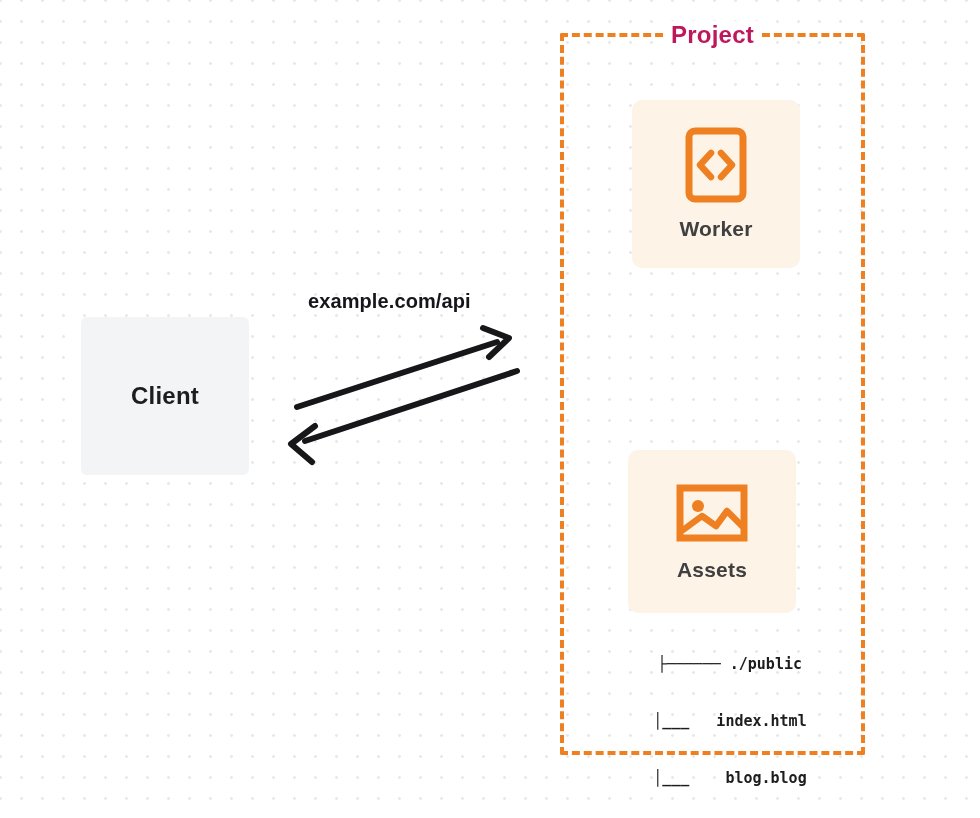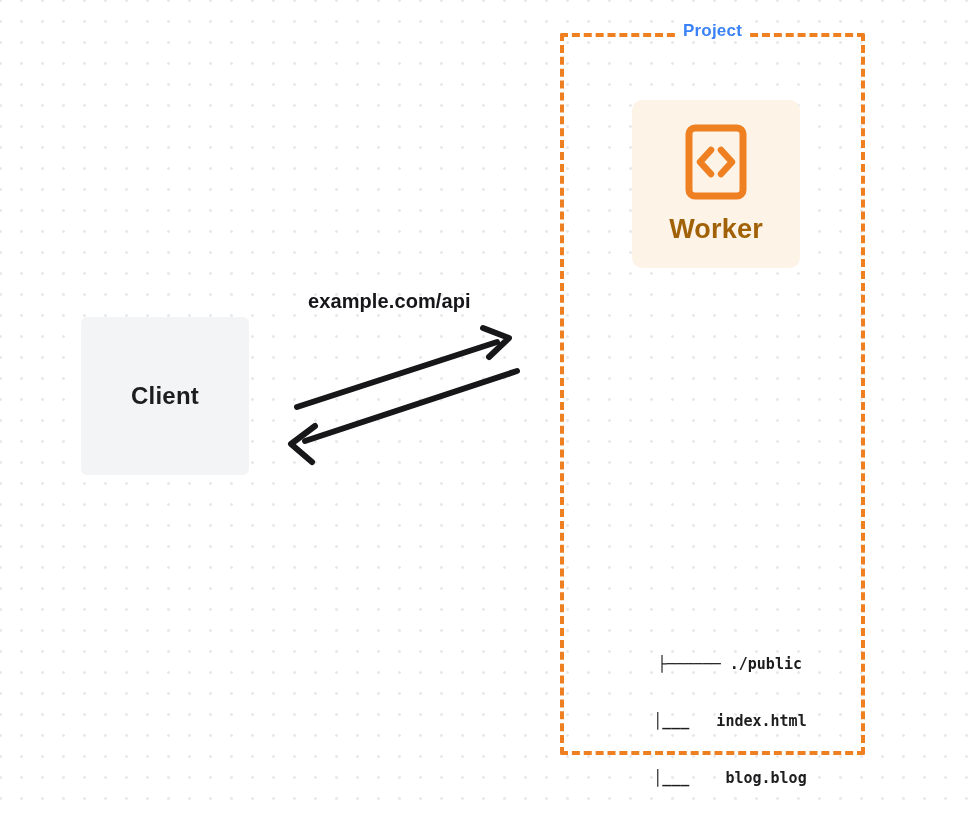--- a/index.html
+++ b/index.html
@@ -55,22 +55,22 @@
     box-sizing: border-box;
     border-radius: 2px;
   }
   .project-title {
     position: absolute;
     left: 50%;
     top: -16px;
     transform: translateX(-50%);
     background: #ffffff;
     padding: 0 6px;
-    color: #3b82f6;
-    font-size: 17px;
+    color: #be185d;
+    font-size: 24px;
     font-weight: bold;
     letter-spacing: 0.2px;
     white-space: nowrap;
   }
 
   
   .card {
     position: absolute;
     width: 168px;
     background: #fdf3e7;
@@ -88,23 +88,23 @@
   .card-assets {
     left: 628px;
     top: 450px;
     height: 163px;
   }
   .card-icon {
     display: block;
     margin-bottom: 14px;
   }
   .card-label {
-    font-size: 27px;
-    font-weight: bold;
-    color: #a16207;
+    font-size: 21px;
+    font-weight: bold;
+    color: #404040;
     letter-spacing: 0.2px;
   }
 
   
   .file-tree {
     position: absolute;
     left: 608px;
     top: 617px;
     width: 194px;
     font-family: "DejaVu Sans Mono", "Liberation Mono", monospace;
@@ -172,20 +172,28 @@
 
   <div class="card card-worker">
     <svg class="card-icon" width="62" height="76" viewBox="0 0 62 76" xmlns="http://www.w3.org/2000/svg">
       <rect x="4" y="4" width="54" height="68" rx="6" ry="6" fill="none" stroke="#ef8022" stroke-width="7"></rect>
       <polyline points="26,26 15,38 26,50" fill="none" stroke="#ef8022" stroke-width="6.5" stroke-linecap="round" stroke-linejoin="round"></polyline>
       <polyline points="36,26 47,38 36,50" fill="none" stroke="#ef8022" stroke-width="6.5" stroke-linecap="round" stroke-linejoin="round"></polyline>
     </svg>
     <span class="card-label">Worker</span>
   </div>
 
+  <div class="card card-assets">
+    <svg class="card-icon" width="72" height="62" viewBox="0 0 72 62" xmlns="http://www.w3.org/2000/svg">
+      <rect x="4" y="6" width="64" height="50" fill="none" stroke="#ef8022" stroke-width="7"></rect>
+      <circle cx="22" cy="24" r="6" fill="#ef8022"></circle>
+      <polyline points="7,48 26,34 40,44 51,29 66,44" fill="none" stroke="#ef8022" stroke-width="6.5" stroke-linecap="round" stroke-linejoin="round"></polyline>
+    </svg>
+    <span class="card-label">Assets</span>
+  </div>
 
   <div class="file-tree">
     <span class="tree-row">├────── ./public</span>
     <span class="tree-row">     │___   index.html</span>
     <span class="tree-row">     │___    blog.blog</span>
     
   </div>
 
 </div>
 

